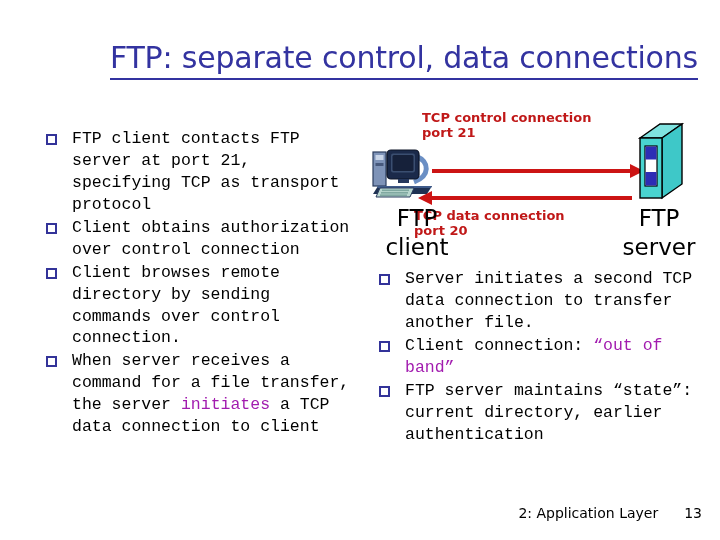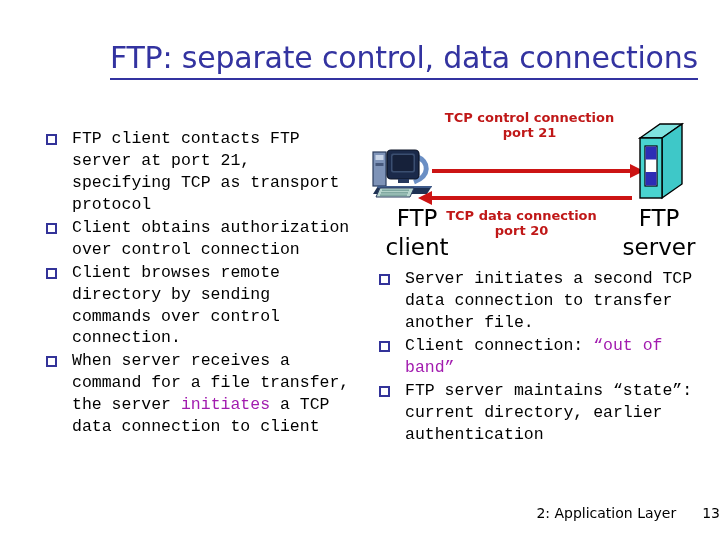--- a/index.html
+++ b/index.html
@@ -85,21 +85,21 @@
     top: 104px;
     width: 352px;
     height: 155px;
   }
   .diag-label {
     position: absolute;
     font-family: "DejaVu Sans", sans-serif;
     font-size: 13px;
     font-weight: bold;
     color: #c01818;
-    text-align: center;
+    text-align: left;
     line-height: 1.18;
     white-space: pre-line;
   }
   #ctrl-label { left: 60px; top: 6px; width: 215px; }
   #data-label { left: 52px; top: 104px; width: 215px; }
 
   .node-label {
     position: absolute;
     font-family: "DejaVu Sans", sans-serif;
     font-size: 23px;
@@ -151,20 +151,21 @@
     height: 84px;
   }
 
   
   #footer {
     position: absolute;
     left: 0;
     top: 505px;
     width: 720px;
     text-align: right;
+    padding-right: 18px;
     box-sizing: border-box;
     font-family: "DejaVu Sans", sans-serif;
     font-size: 14px;
     color: #000000;
   }
   #footer .fnum { display: inline-block; margin-left: 26px; }
 </style>
 </head>
 <body>
 

